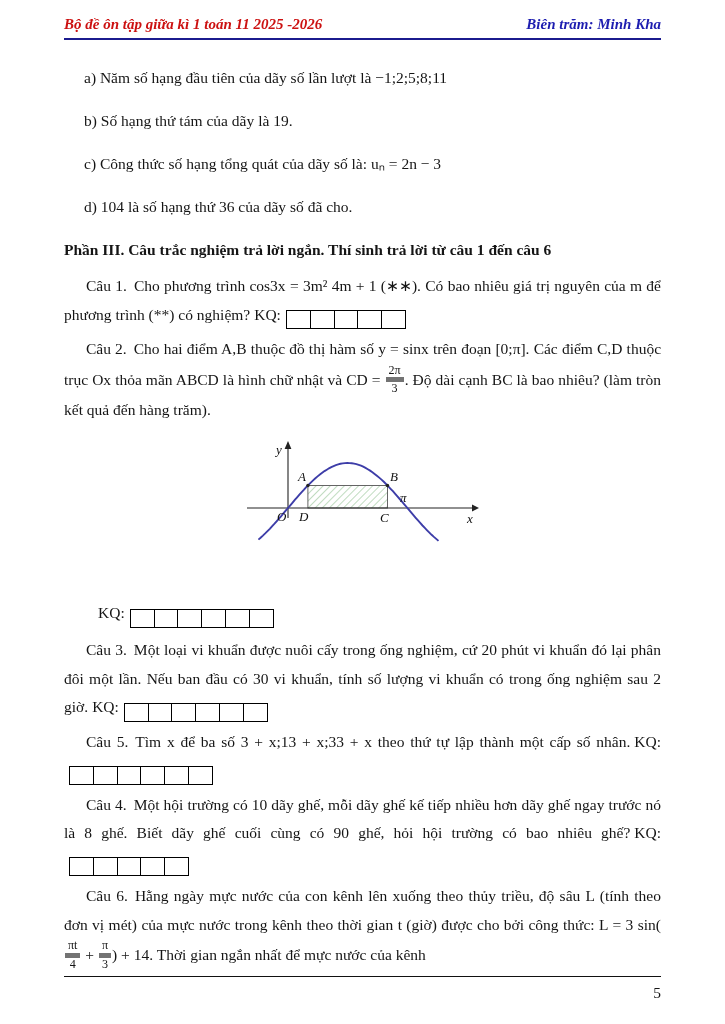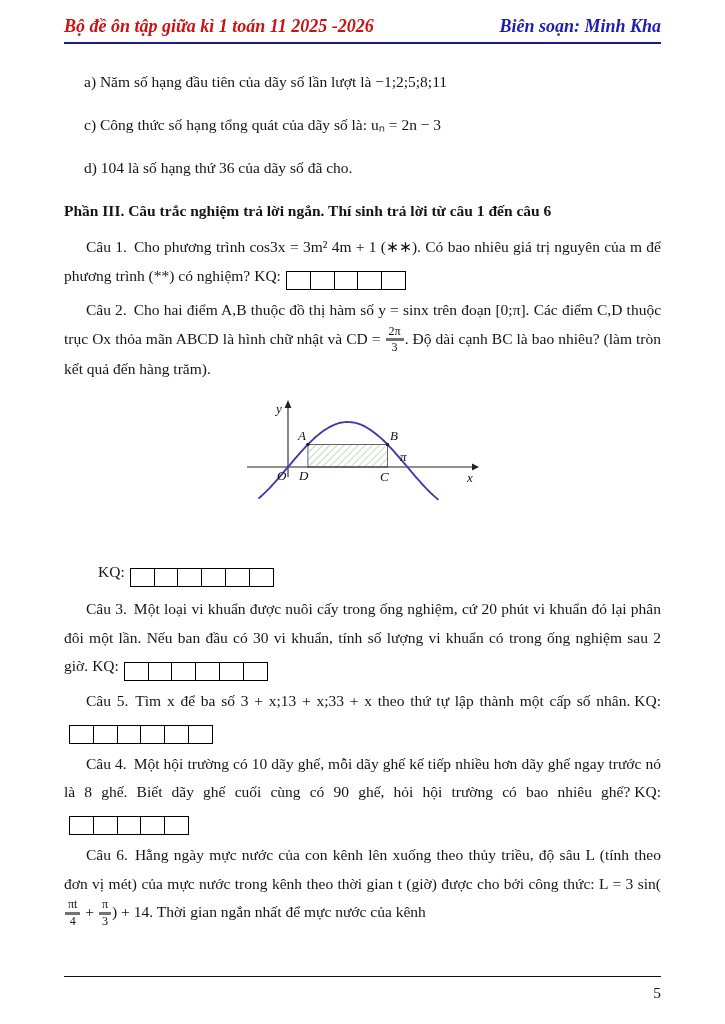--- a/index.html
+++ b/index.html
@@ -2,58 +2,59 @@
 <html><head>
 <meta charset="utf-8">
 <style>
   html,body{margin:0;padding:0;background:#ffffff;}
   .page{
     position:relative;width:725px;height:1024px;box-sizing:border-box;
     padding:16px 64px 0 64px;background:#fff;overflow:hidden;
     font-family:"Liberation Serif", serif;font-size:15.5px;color:#151515;
   }
   .header{display:flex;justify-content:space-between;align-items:baseline;
-    font-style:italic;font-weight:bold;font-size:18px;}
+    font-style:italic;font-weight:bold;font-size:15px;}
   .h-left{color:#cc1111;}
   .h-right{color:#1d1db0;}
   .rule{border-top:2.2px solid #1b1b8e;margin-top:5px;}
   .body{margin-top:24px;}
   p{margin:8px;}
   .stmt{padding-left:12px;line-height:28px;margin-bottom:15px;text-align:justify;}
   .heading{font-weight:bold;line-height:28px;margin:12px 0 8px 0;text-align:justify;}
   .q{line-height:28.5px;text-align:justify;text-indent:22px;margin:2px 0 2px 0;}
   .qlabel{font-weight:normal;margin-right:7px;}
   .kq{margin-left:4px;}
   .boxes{display:inline-block;vertical-align:-4px;white-space:nowrap;margin-left:5px;text-indent:0;}
   .cell{display:inline-block;width:23px;height:17px;border:1.2px solid #000;margin-left:-1.2px;vertical-align:middle;background:#fff;}
   .boxes .cell:first-child{margin-left:0;}
   .frac{display:inline-block;vertical-align:-0.62em;text-align:center;font-size:0.78em;line-height:1.12;text-indent:0;margin:0 1px;}
-  .frac .num{display:block;border-bottom:3px solid #737373;padding:0 3px;text-align:center;}
+  .frac .num{display:block;border-bottom:5px solid #737373;padding:0 3px;text-align:center;}
   .frac .den{display:block;}
   figure{margin:14px 0 34px 0;text-align:center;}
   .flbl{font-style:italic;font-family:"Liberation Serif",serif;font-size:13px;fill:#111;}
   .kq-line{text-indent:22px;margin-bottom:8px;}
   .footer{position:absolute;left:64px;right:64px;bottom:22px;}
   .f-rule{border-top:1.6px solid #111;}
   .pagenum{text-align:right;padding-top:7px;font-size:15.5px;}
 </style>
 </head>
 <body>
 
 <div class="page">
 
   <div class="header">
     <span class="h-left">Bộ đề ôn tập giữa kì 1 toán 11 2025 -2026</span>
-    <span class="h-right">Biên soạn: Minh Kha</span>
+    <span class="h-right">Biên trăm: Minh Kha</span>
   </div>
   <div class="rule"></div>
 
   <div class="body">
 
     <p class="stmt">a) Năm số hạng đầu tiên của dãy số lần lượt là −1;2;5;8;11</p>
+    <p class="stmt">b) Số hạng thứ tám của dãy là 19.</p>
     <p class="stmt">c) Công thức số hạng tổng quát của dãy số là: uₙ = 2n − 3</p>
     <p class="stmt">d) 104 là số hạng thứ 36 của dãy số đã cho.</p>
 
     <p class="heading">Phần III. Câu trắc nghiệm trả lời ngắn. Thí sinh trả lời từ câu 1 đến câu 6</p>
 
     <p class="q">
       <b class="qlabel">Câu 1.</b><span>Cho phương trình cos3x = 3m² 4m + 1 (∗∗). Có bao nhiêu giá trị nguyên của m để phương trình (**) có nghiệm?</span><span class="kq">KQ:</span><span class="boxes"><span class="cell"></span><span class="cell"></span><span class="cell"></span><span class="cell"></span><span class="cell"></span></span>
     </p>
 
     <p class="q">

